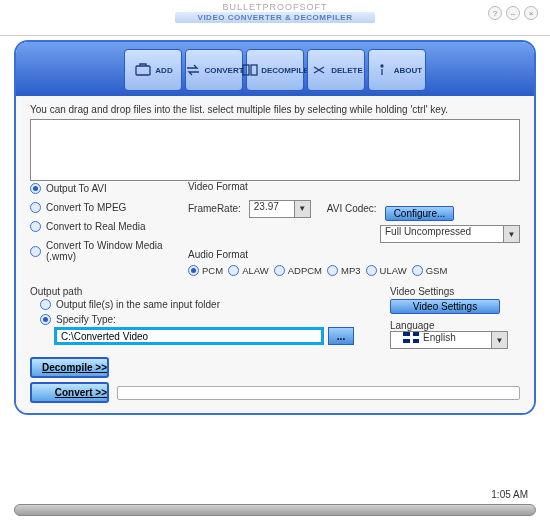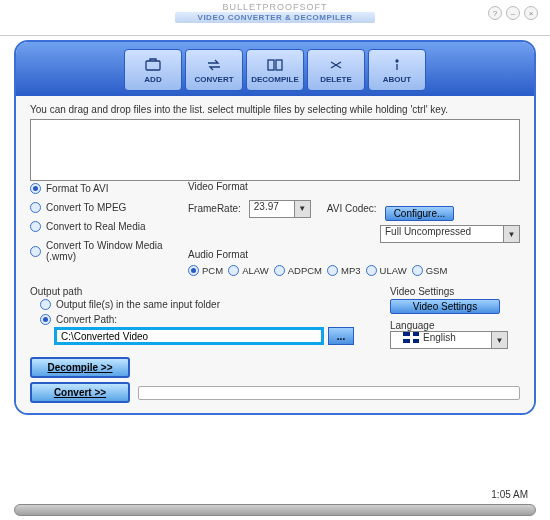--- a/index.html
+++ b/index.html
@@ -6,21 +6,21 @@
   html, body { margin: 0; padding: 0; background: #fff; }
   .window { width: 550px; height: 520px; position: relative; background: #fff; }
   .titlebar { height: 36px; border-bottom: 1px solid #ccc; position: relative; }
   .titlebar .brand { text-align: center; font-size: 9px; color: #aaa; letter-spacing: 1px; padding-top: 2px; }
   .titlebar .subtitle { text-align: center; font-size: 8px; color: #5a7fc0; letter-spacing: 0.5px; background: linear-gradient(#e0ecff,#c0d4f0); width: 200px; margin: 0 auto; border-radius: 2px; padding: 1px 0; font-weight: bold; }
   .titlebar .winbtns { position: absolute; right: 12px; top: 6px; display: flex; gap: 4px; }
   .winbtn { width: 14px; height: 14px; border: 1px solid #bbb; border-radius: 7px; font-size: 8px; display: flex; align-items: center; justify-content: center; background: #f5f5f5; color: #888; cursor: pointer; }
   
   .outer { margin: 4px 14px 0 14px; border: 2px solid #3a6fd8; border-radius: 14px; overflow: hidden; }
   .topbar { height: 54px; background: linear-gradient(#6fa0f0,#2a5cc8); display: flex; justify-content: center; align-items: center; gap: 3px; padding-top: 2px; }
-  .tbtn { width: 58px; height: 42px; background: linear-gradient(#cfe0ff,#9bbcf0); border: 1px solid #2a5cc8; border-radius: 4px; display: flex; flex-direction: column; align-items: center; justify-content: center; color: #1a3a7a; font-size: 8px; font-weight: bold; cursor: pointer; gap: 2px; }
+  .tbtn { width: 58px; height: 42px; background: linear-gradient(#cfe0ff,#9bbcf0); border: 1px solid #2a5cc8; border-radius: 4px; display: flex; flex-direction: row; align-items: center; justify-content: center; color: #1a3a7a; font-size: 8px; font-weight: bold; cursor: pointer; gap: 2px; }
   .tbtn .ico { width: 20px; height: 16px; display: flex; align-items: center; justify-content: center; }
   .tbtn svg { stroke: #1a3a7a; stroke-width: 1.3; fill: none; }
   
   .body { background: #f7f7f7; padding: 8px 14px 10px 14px; font-size: 10px; color: #333; }
   .hint { margin-bottom: 4px; }
   .filelist { width: 100%; height: 62px; background: #fff; border: 1px solid #888; }
   
   .section-label { color: #444; margin: 10px 0 4px 0; }
   .radio-row { display: flex; align-items: center; gap: 5px; padding: 2px 0; }
   .radio { width: 11px; height: 11px; border-radius: 50%; border: 1px solid #3a6fd8; background: #e0ecff; display: inline-flex; align-items: center; justify-content: center; cursor: pointer; flex-shrink: 0; }
@@ -42,21 +42,21 @@
   .out-section { margin-top: 8px; display: flex; gap: 10px; }
   .out-left { flex: 1; }
   .out-right { width: 130px; }
   .pathinput { width: 270px; height: 18px; border: 3px solid #0ea5e9; padding: 0 4px; font-size: 10px; background: #fff; }
   .browse-btn { width: 26px; height: 18px; background: linear-gradient(#9fd0ff,#4a90e0); border: 1px solid #2a5cc8; cursor: pointer; font-size: 10px; color: #000; font-weight: bold; }
   .flag-uk { background: #00247d; display:flex; align-items:center; justify-content:center; font-size:7px; color:#fff; overflow:hidden; }
   .flag-uk::after { content:""; position:absolute; width:100%; height:3px; background:#fff; }
   .flag-uk::before { content:""; position:absolute; height:100%; width:3px; background:#fff; }
   
   .action-btns { margin-top: 8px; }
-  .big-btn { width: 100px; text-align: center; background: linear-gradient(#bfe4ff,#5aa5e8); border: 2px solid #2a5cc8; border-radius: 3px; padding: 3px 0; font-size: 10px; font-weight: bold; cursor: pointer; margin-bottom: 4px; text-decoration: underline; color: #000; }
+  .big-btn { width: 79px; text-align: right; background: linear-gradient(#bfe4ff,#5aa5e8); border: 2px solid #2a5cc8; border-radius: 3px; padding: 3px 0; font-size: 10px; font-weight: bold; cursor: pointer; margin-bottom: 4px; text-decoration: underline; color: #000; }
   .progress-row { display: flex; align-items: center; gap: 8px; }
   .progress { flex: 1; height: 14px; background: #fff; border: 1px solid #aaa; border-radius: 2px; }
   
   .statusbar { position: absolute; bottom: 20px; right: 22px; font-size: 10px; color: #333; }
   .footbar { position: absolute; bottom: 4px; left: 14px; right: 14px; height: 12px; background: linear-gradient(#d0d0d0,#a0a0a0); border-radius: 6px; border: 1px solid #888; }
 </style>
 </head>
 <body>
 
 <div class="window">
@@ -119,21 +119,21 @@
     </div>
 
     <div class="body">
       <div class="hint">You can drag and drop files into the list. select multiple files by selecting while holding 'ctrl' key.</div>
       <div class="filelist"></div>
 
       <div class="conv-grid">
         <div class="conv-left">
           <div class="radio-row">
               <span class="radio sel"></span>
-              <span>Format To AVI</span>
+              <span>Output To AVI</span>
             </div>
           <div class="radio-row">
               <span class="radio"></span>
               <span>Convert To MPEG</span>
             </div>
           <div class="radio-row">
               <span class="radio"></span>
               <span>Convert to Real Media</span>
             </div>
           <div class="radio-row">
@@ -190,21 +190,21 @@
 
       <div class="out-section">
         <div class="out-left">
           <div>Output path</div>
           <div class="radio-row" style="margin-left:10px">
               <span class="radio"></span>
               <span>Output file(s) in the same input folder</span>
             </div>
           <div class="radio-row" style="margin-left:10px">
               <span class="radio sel"></span>
-              <span>Convert Path:</span>
+              <span>Specify Type:</span>
             </div>
           <div style="margin-left:24px; display:flex; gap:4px; align-items:center;">
             <input class="pathinput" value="C:\Converted Video" style="">
             <button class="browse-btn">...</button>
           </div>
         </div>
         <div class="out-right">
           <div>Video Settings</div>
           <div class="blue-btn" style="width:110px; margin-top:2px">Video Settings</div>
           <div style="margin-top:6px">Language</div>

